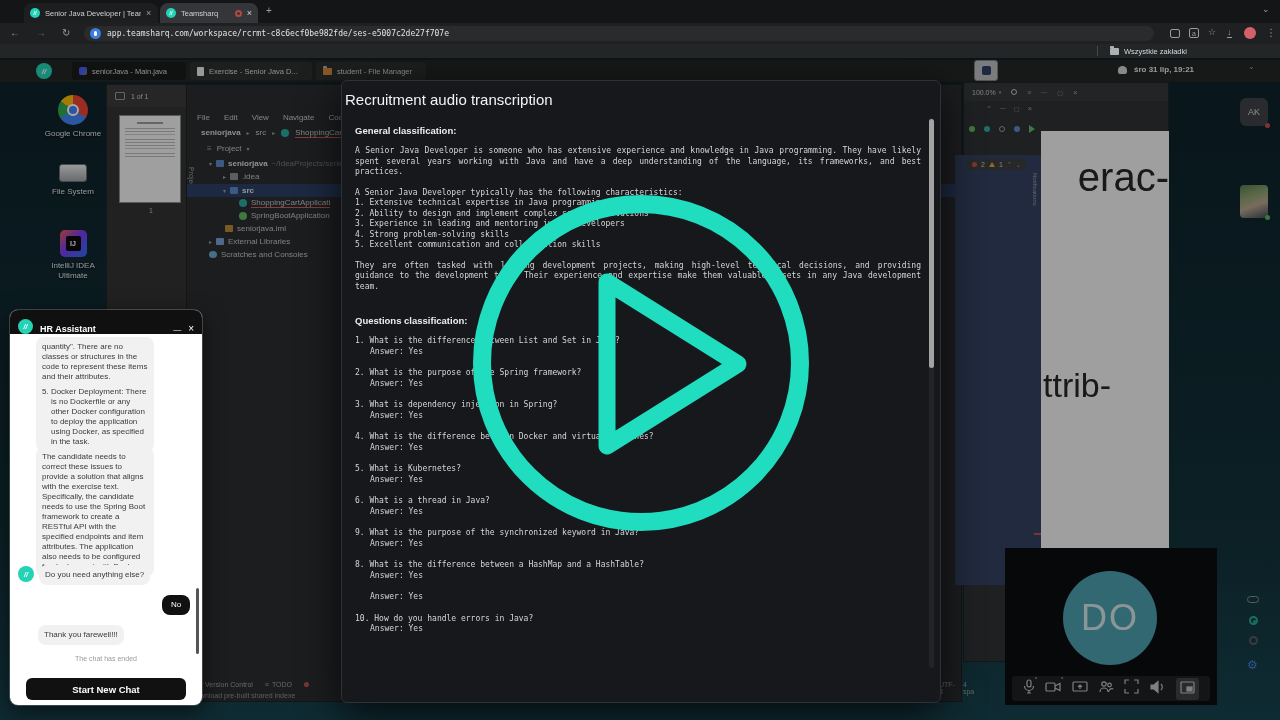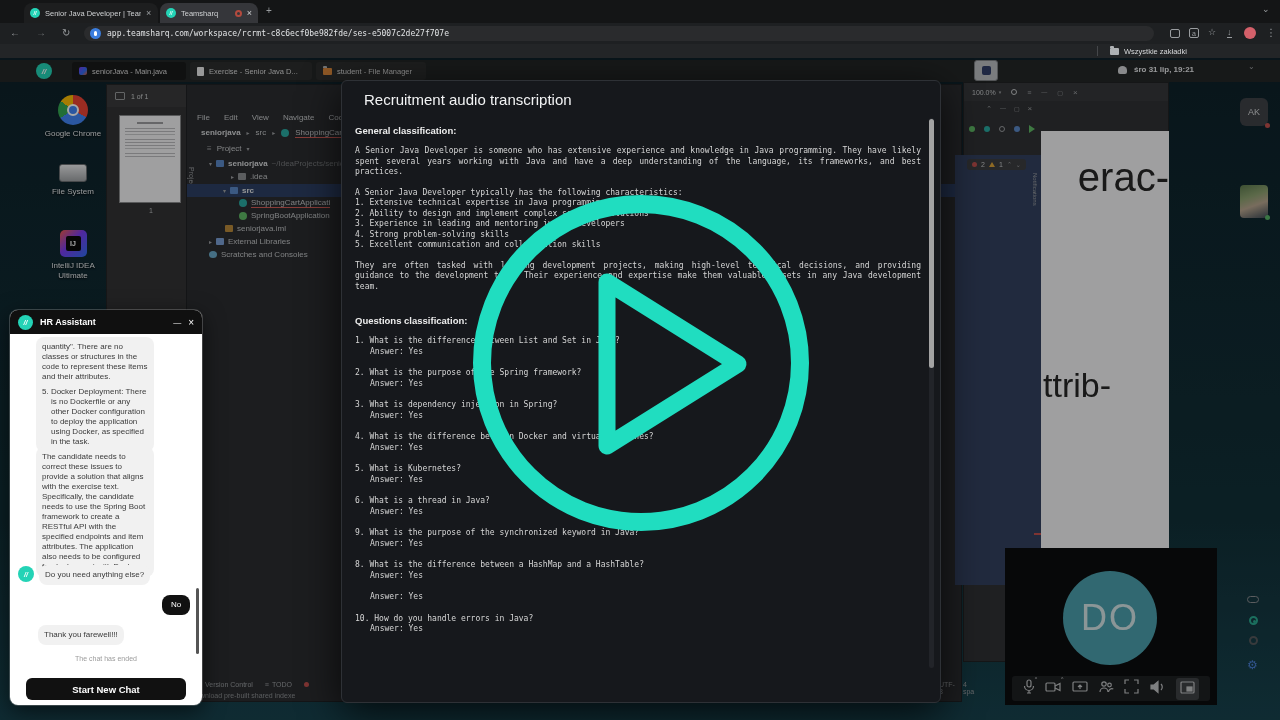--- a/index.html
+++ b/index.html
@@ -52,39 +52,39 @@
   .tree-ic { width:8px; height:7px; border-radius:1px; }
   .red-underline { border-bottom:1px solid #cf5b56; }
 
   .page-white { background:#f2f2f3; }
 
   
   .ctrl-badge { position:absolute; font-size:5px; color:#cfd1d3; top:-3px; right:-2px; }
 
   
   #modal { left:341px; top:80px; width:600px; height:623px; background:#16181c; border:1px solid #2e3136; border-radius:6px; z-index:10; box-shadow:0 10px 40px rgba(0,0,0,0.75); }
-  #modal-title { position:absolute; left:22px; top:10px; font-size:15px; font-weight:500; color:#f2f3f4; }
+  #modal-title { position:absolute; left:3px; top:10px; font-size:15px; font-weight:500; color:#f2f3f4; }
   #modal-body { position:absolute; left:13px; top:44px; width:566px; height:543px; overflow:hidden; color:#d6d6d6; }
   #modal-body .sec-h { font-size:9.5px; font-weight:700; color:#ededed; margin:0 0 10px; font-family:"Liberation Sans", sans-serif; }
   #modal-body p, #modal-body .tline, #modal-body .q, #modal-body .a { font-family:"DejaVu Sans Mono", monospace; font-size:8px; line-height:10.5px; }
   #modal-body p { text-align:justify; margin-bottom:10px; }
   #modal-body .intro { margin-bottom:0; }
   .qblock { margin-bottom:11px; }
   .qblock .a { padding-left:15px; }
   .gap-sec { height:13px; }
   #modal-scroll { position:absolute; right:6px; top:37px; width:5px; height:550px; background:#222429; border-radius:3px; }
   #modal-thumb { position:absolute; right:6px; top:38px; width:5px; height:249px; background:#a3a3a3; border-radius:3px; }
   #modal-footer { position:absolute; left:0; bottom:0; width:598px; height:32px; border-top:1px solid #2a2d31; background:#17191d; border-radius:0 0 6px 6px; display:flex; align-items:center; justify-content:center; gap:7px; }
   .dl-btn { height:20px; padding:0 10px; background:#3a8571; color:#fff; font-size:8px; font-weight:700; border:none; border-radius:4px; display:flex; align-items:center; font-family:"Liberation Sans", sans-serif; }
   #play-overlay { position:absolute; left:131px; top:114px; width:336px; height:336px; z-index:3; }
 
   
   #chat { left:10px; top:310px; width:192px; height:395px; background:#fff; border-radius:8px; z-index:11;
           box-shadow:0 0 0 1px rgba(255,255,255,0.2), 0 6px 22px rgba(0,0,0,0.6); }
-  #chat-header { position:absolute; left:0; top:0; width:192px; height:24px; background:#101010; border-radius:8px 8px 0 0; display:flex; align-items:center; padding:0 8px; gap:7px; }
+  #chat-header { position:absolute; left:0; top:0; width:192px; height:24px; background:#101010; border-radius:8px 8px 0 0; display:flex; align-items:flex-end; padding:0 8px; gap:7px; }
   #chat-title { font-size:9px; font-weight:700; color:#fff; flex:1; }
   .chat-bubble { position:absolute; background:#f1f1f1; border-radius:8px; padding:5px 6px; font-size:8px; line-height:10px; color:#3a3a3a; }
   .hang { text-indent:-9px; padding-left:9px; }
   #start-new-chat { position:absolute; left:16px; top:368px; width:160px; height:22px; background:#111; color:#fff; border:none; border-radius:6px; font-size:9.5px; font-weight:700; font-family:"Liberation Sans", sans-serif; }
 </style>
 </head>
 <body>
 
 <div id="stage">
 
@@ -177,21 +177,21 @@
       </div>
 
       <div class="abs" style="left:1px; top:82px; writing-mode:vertical-rl; font-size:7px; color:#9a9da0;">Project</div>
 
       <div class="treerow" style="left:22px; top:74px;">
         <i class="gl gl-caret" style="font-size:6px;"></i>
         <div class="tree-ic" style="background:#5a87c6;"></div>
         <b style="color:#d8dadc;">seniorjava</b>
         <span style="color:#77797c;">~/IdeaProjects/senior</span>
       </div>
-      <div class="treerow" style="left:44px; top:87px;">
+      <div class="treerow" style="left:36px; top:87px;">
         <i class="gl gl-tri-r" style="font-size:6px;"></i>
         <div class="tree-ic" style="background:#8a8d90;"></div>
         <span>.idea</span>
       </div>
       <div class="treerow" style="left:0px; top:99px; width:776px; background:#2d3f63; height:13px; padding-left:36px;">
         <i class="gl gl-caret" style="font-size:6px;"></i>
         <div class="tree-ic" style="background:#5a87c6;"></div>
         <b style="color:#e0e2e4;">src</b>
       </div>
       <div class="treerow" style="left:52px; top:113px;">

